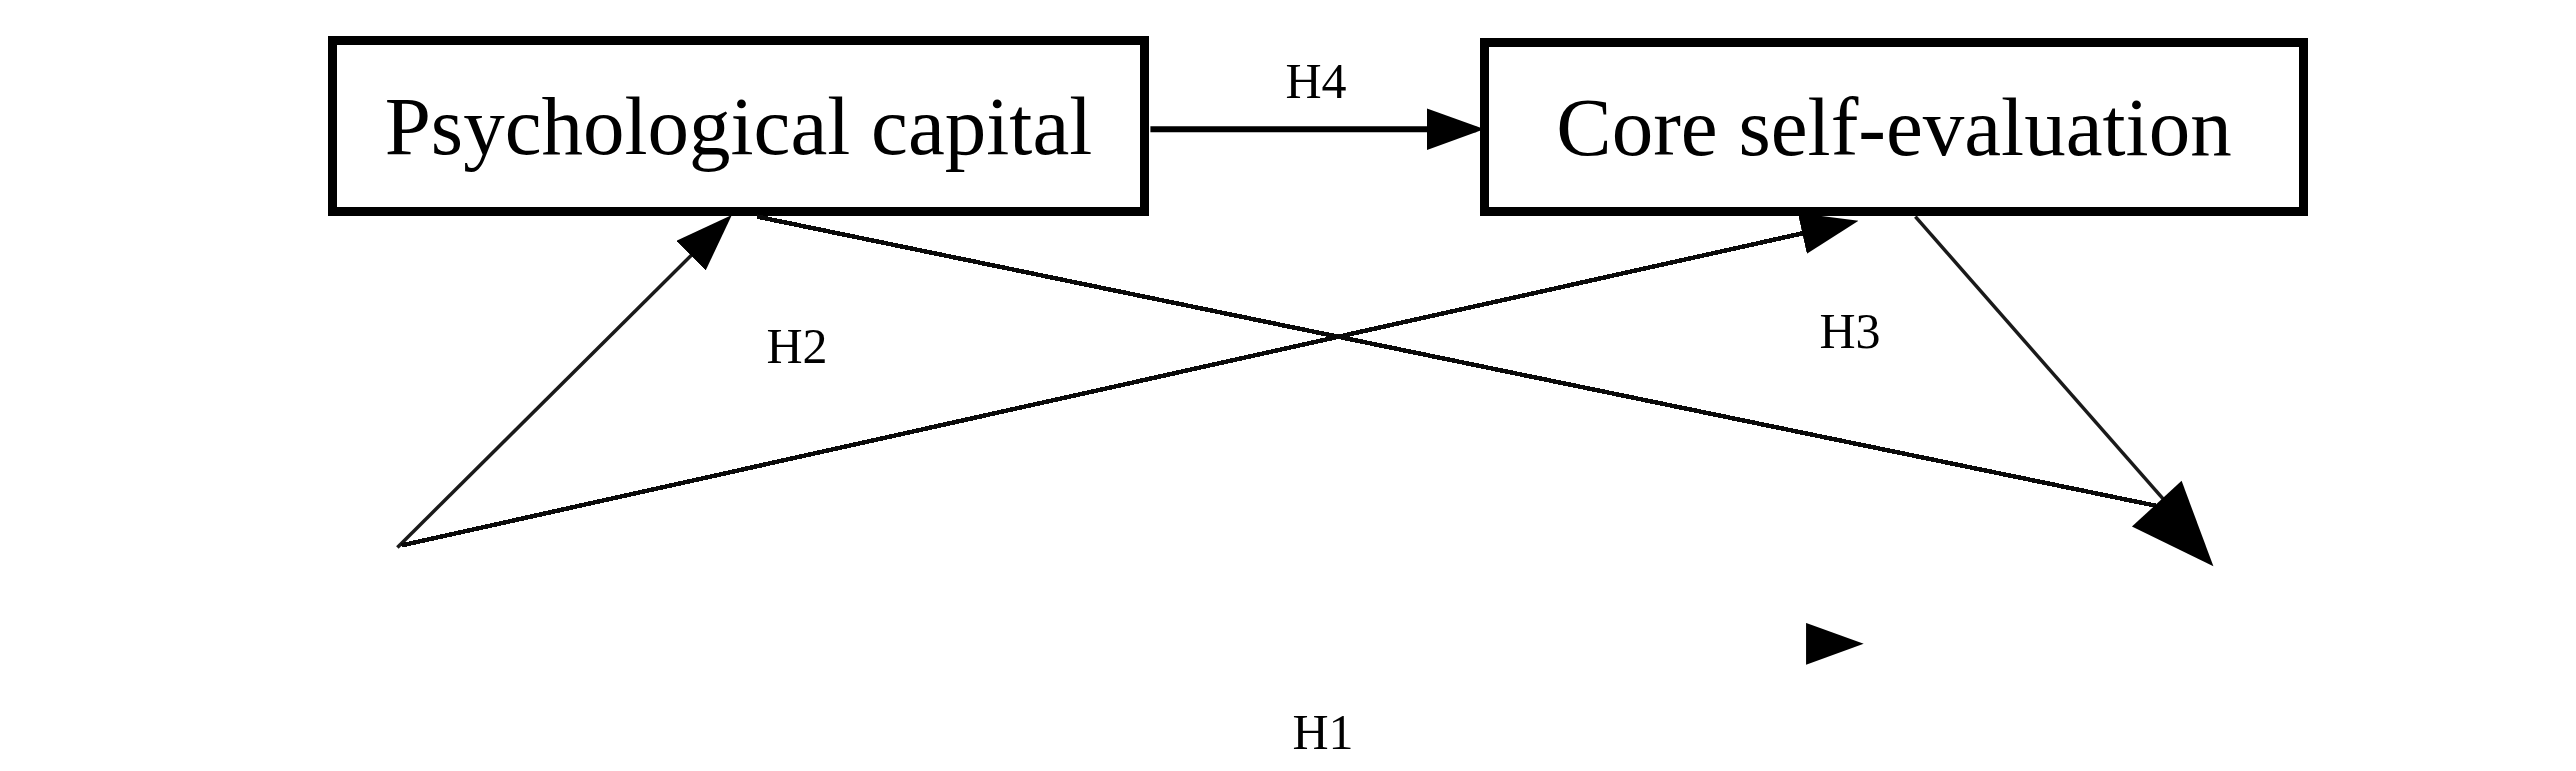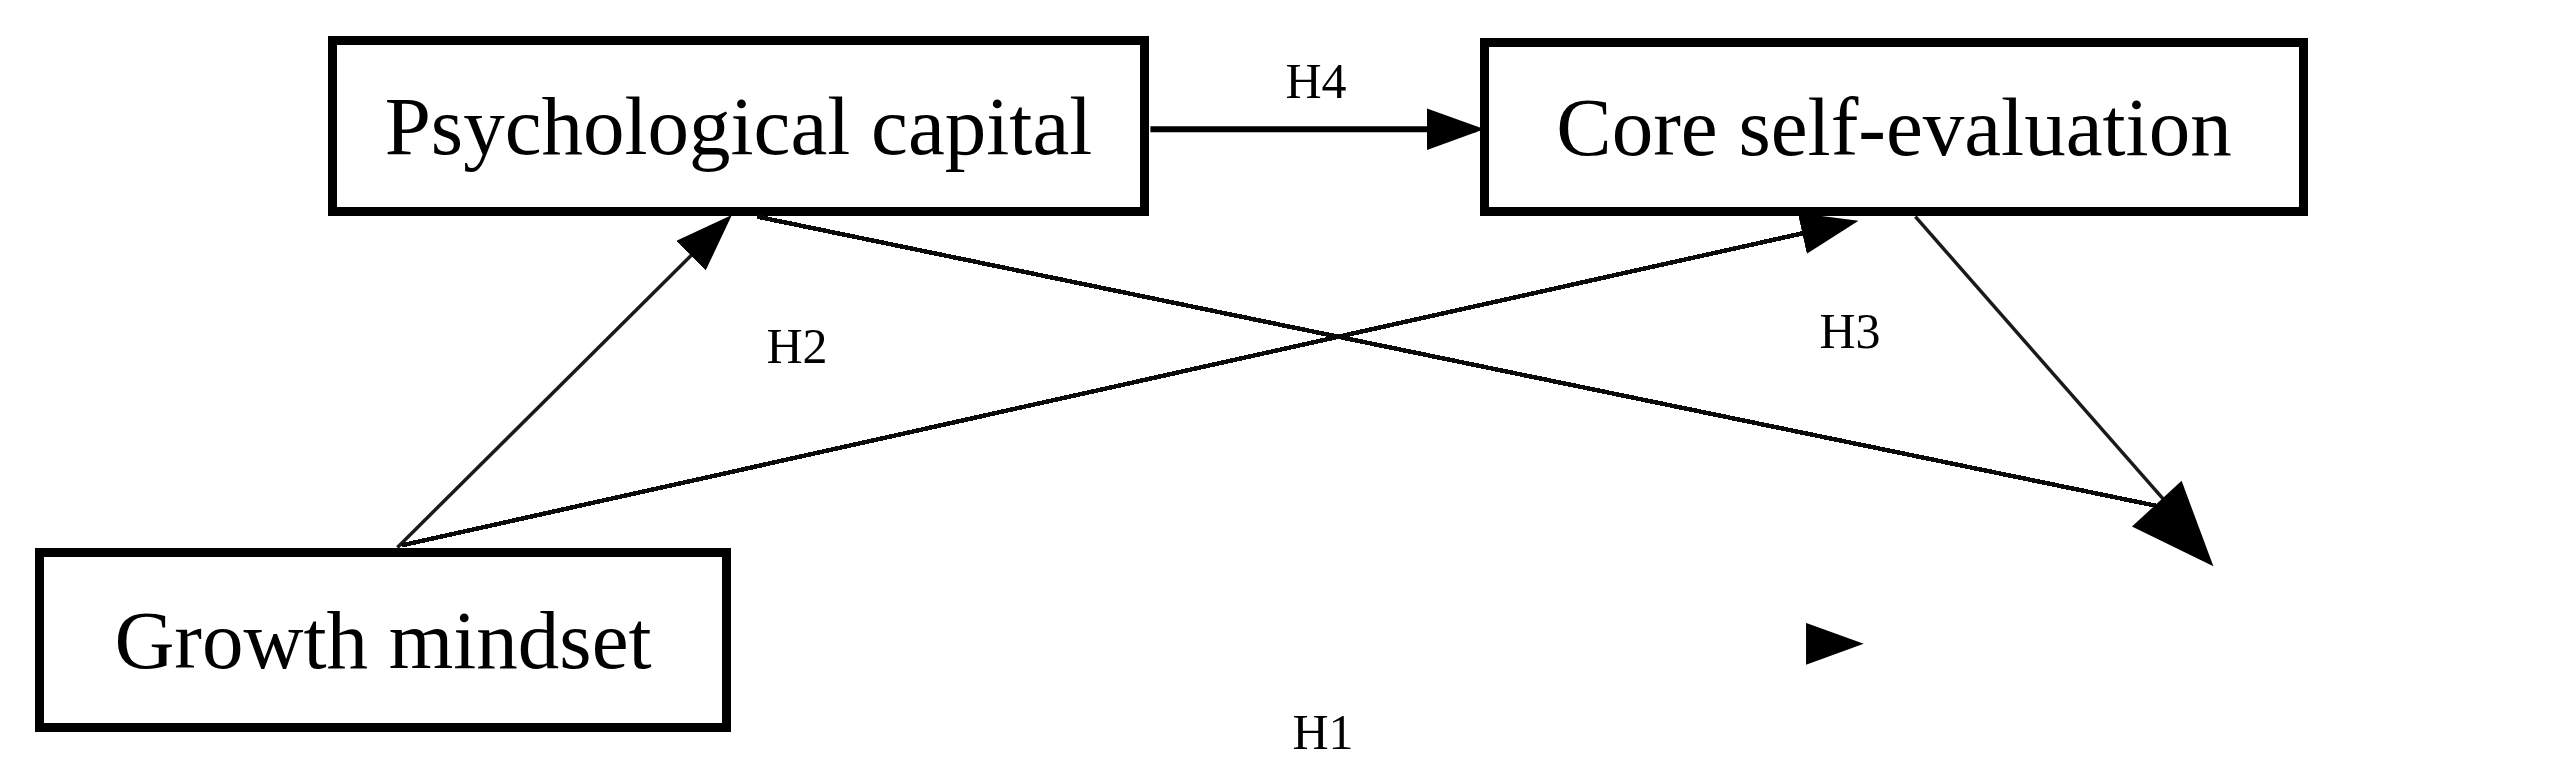--- a/index.html
+++ b/index.html
@@ -54,23 +54,20 @@
 <body>
 
 <div id="canvas">
 
   <div class="box" id="box-psych">
     <span>Psychological capital</span>
   </div>
   <div class="box" id="box-cse">
     <span>Core self-evaluation</span>
   </div>
-  <div class="box" id="box-growth">
-    <span>Growth mindset</span>
-  </div>
 
   <svg id="arrow-layer" viewBox="0 0 2593 777" xmlns="http://www.w3.org/2000/svg">
     <defs>
       <marker id="arw" markerUnits="userSpaceOnUse" markerWidth="58" markerHeight="42" refX="50" refY="21" orient="auto">
         <path d="M0,0 L58,21 L0,42 Z" fill="#000000"></path>
       </marker>
       <linearGradient id="h1g" x1="0" y1="0" x2="1" y2="0">
         <stop offset="0" stop-color="#2e2e2e"></stop>
         <stop offset="0.3" stop-color="#555555"></stop>
         <stop offset="0.55" stop-color="#9c9c9c"></stop>

